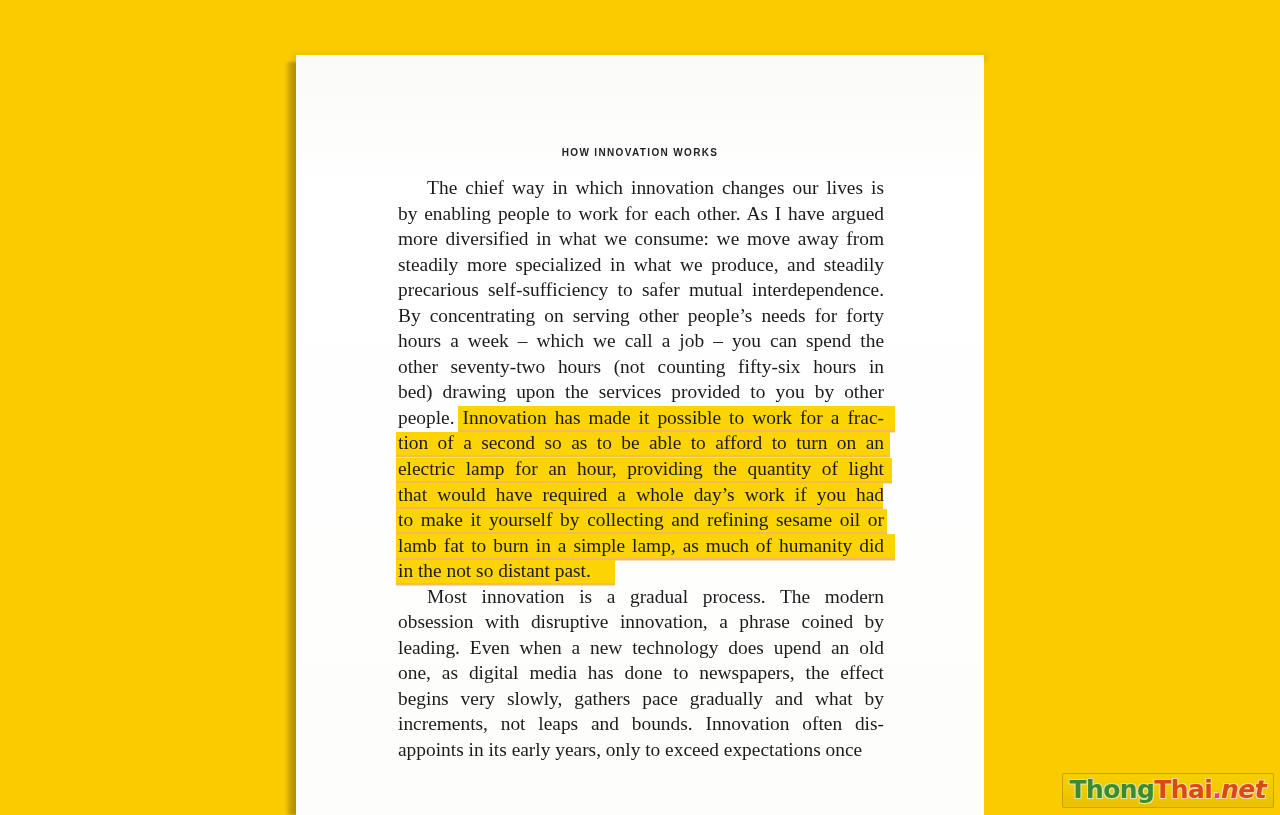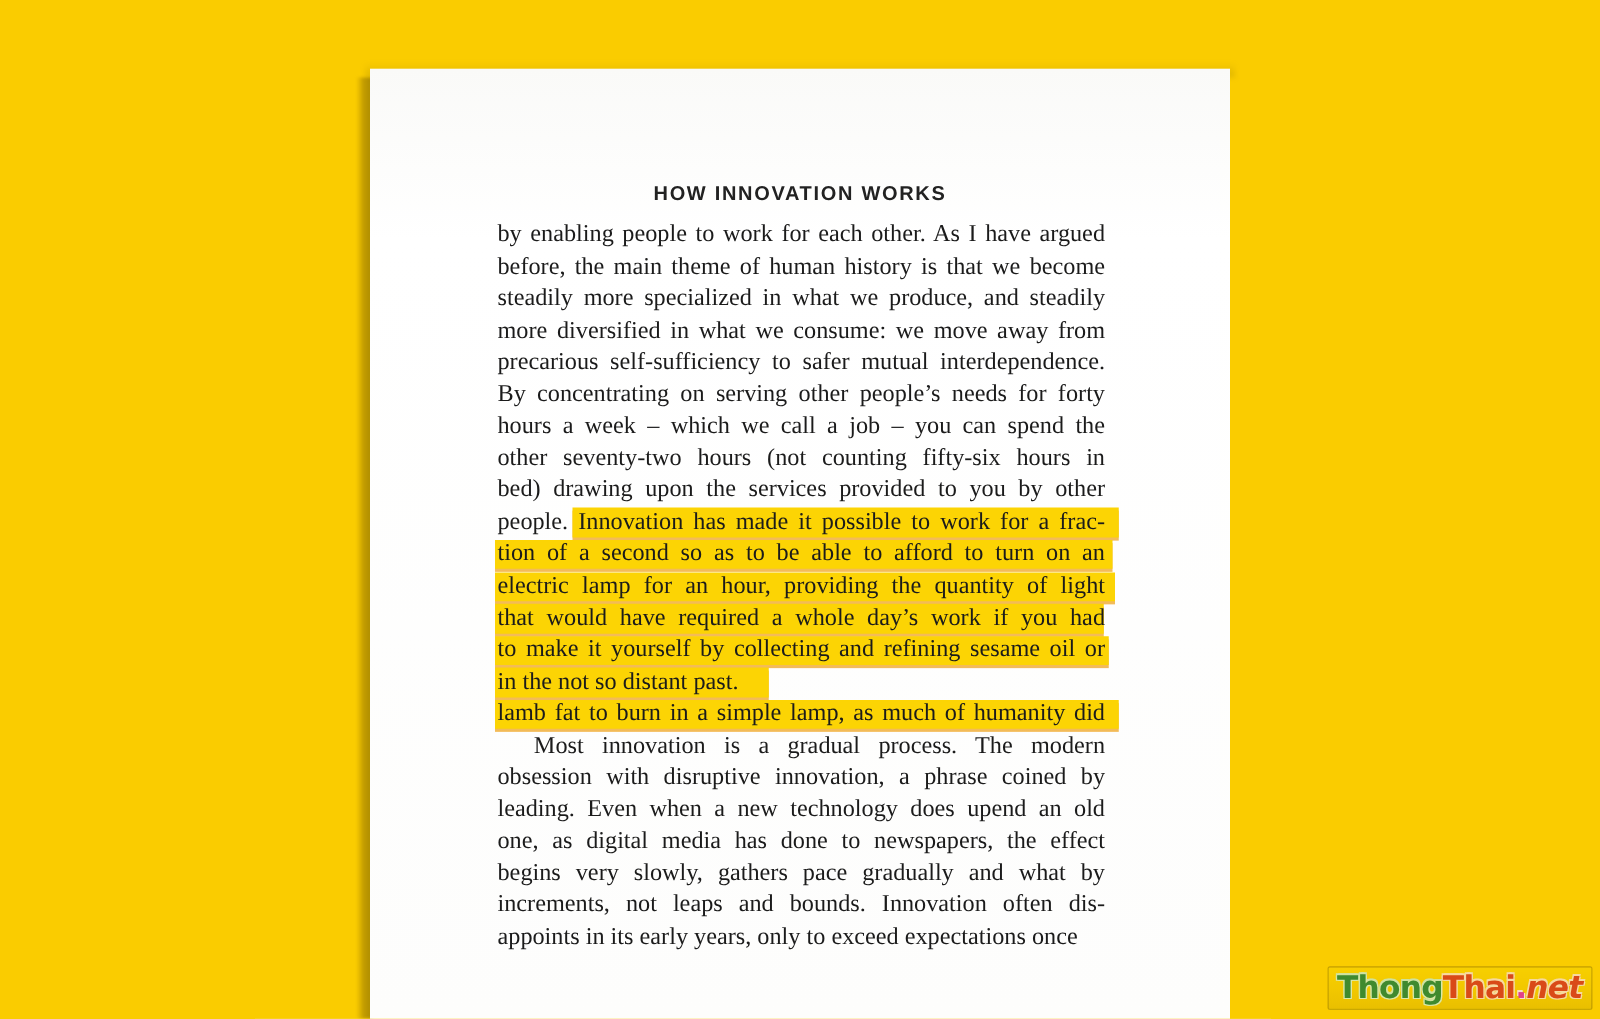--- a/index.html
+++ b/index.html
@@ -72,21 +72,21 @@
   .ghost.g4 { left: 112px; top: 120px; width: 100px; height: 14px; }
 
   
   #running-head {
     position: absolute;
     left: 0;
     top: 92px;
     width: 688px;
     text-align: center;
     font-family: "Liberation Sans", sans-serif;
-    font-size: 16px;
+    font-size: 10px;
     letter-spacing: 1.35px;
     color: #222222;
     font-weight: 600;
     z-index: 3;
   }
 
   
   #body-col {
     position: absolute;
     left: 102px;
@@ -185,30 +185,30 @@
     <div class="ghost g1"></div>
     <div class="ghost g2"></div>
     <div class="ghost g3"></div>
     <div class="ghost g4"></div>
 
     <div id="running-head">HOW INNOVATION WORKS</div>
 
     <div id="body-col">
         <p class="para">
           <span class="ln just">
+            <span class="txt">  The chief way in which innovation changes our lives is</span>
+          </span>
+          <span class="ln just">
             <span class="txt">by enabling people to work for each other. As I have argued</span>
           </span>
           <span class="ln just">
-            <span class="txt">before, the main theme of human history is that we become</span>
+            <span class="txt">more diversified in what we consume: we move away from</span>
           </span>
           <span class="ln just">
             <span class="txt">steadily more specialized in what we produce, and steadily</span>
-          </span>
-          <span class="ln just">
-            <span class="txt">more diversified in what we consume: we move away from</span>
           </span>
           <span class="ln just">
             <span class="txt">precarious self-sufficiency to safer mutual interdependence.</span>
           </span>
           <span class="ln just">
             <span class="txt">By concentrating on serving other people’s needs for forty</span>
           </span>
           <span class="ln just">
             <span class="txt">hours a week – which we call a job – you can spend the</span>
           </span>
@@ -230,29 +230,29 @@
             <span class="hl" style="left: -2px; width: 496px; top: 1.5px; height: 23.5px;"></span>
             <span class="txt">electric lamp for an hour, providing the quantity of light</span>
           </span>
           <span class="ln just">
             <span class="hl" style="left: -2px; width: 487px; top: 1.5px; height: 23.5px;"></span>
             <span class="txt">that would have required a whole day’s work if you had</span>
           </span>
           <span class="ln just">
             <span class="hl" style="left: -2px; width: 491px; top: 1.5px; height: 23.5px;"></span>
             <span class="txt">to make it yourself by collecting and refining sesame oil or</span>
+          </span>
+          <span class="ln just">
+            <span class="hl" style="left: -2px; width: 499px; top: 1.5px; height: 23.5px;"></span>
+            <span class="txt">lamb fat to burn in a simple lamp, as much of humanity did</span>
           </span>
           <span class="ln last">
             <span class="hl" style="left: -2px; width: 219px; top: 1.5px; height: 23.5px;"></span>
             <span class="txt">in the not so distant past.</span>
           </span>
-          <span class="ln just">
-            <span class="hl" style="left: -2px; width: 499px; top: 1.5px; height: 23.5px;"></span>
-            <span class="txt">lamb fat to burn in a simple lamp, as much of humanity did</span>
-          </span>
         </p>
         <p class="para">
           <span class="ln just">
             <span class="txt">  Most innovation is a gradual process. The modern</span>
           </span>
           <span class="ln just">
             <span class="txt">obsession with disruptive innovation, a phrase coined by</span>
           </span>
           <span class="ln just">
             <span class="txt">leading. Even when a new technology does upend an old</span>

